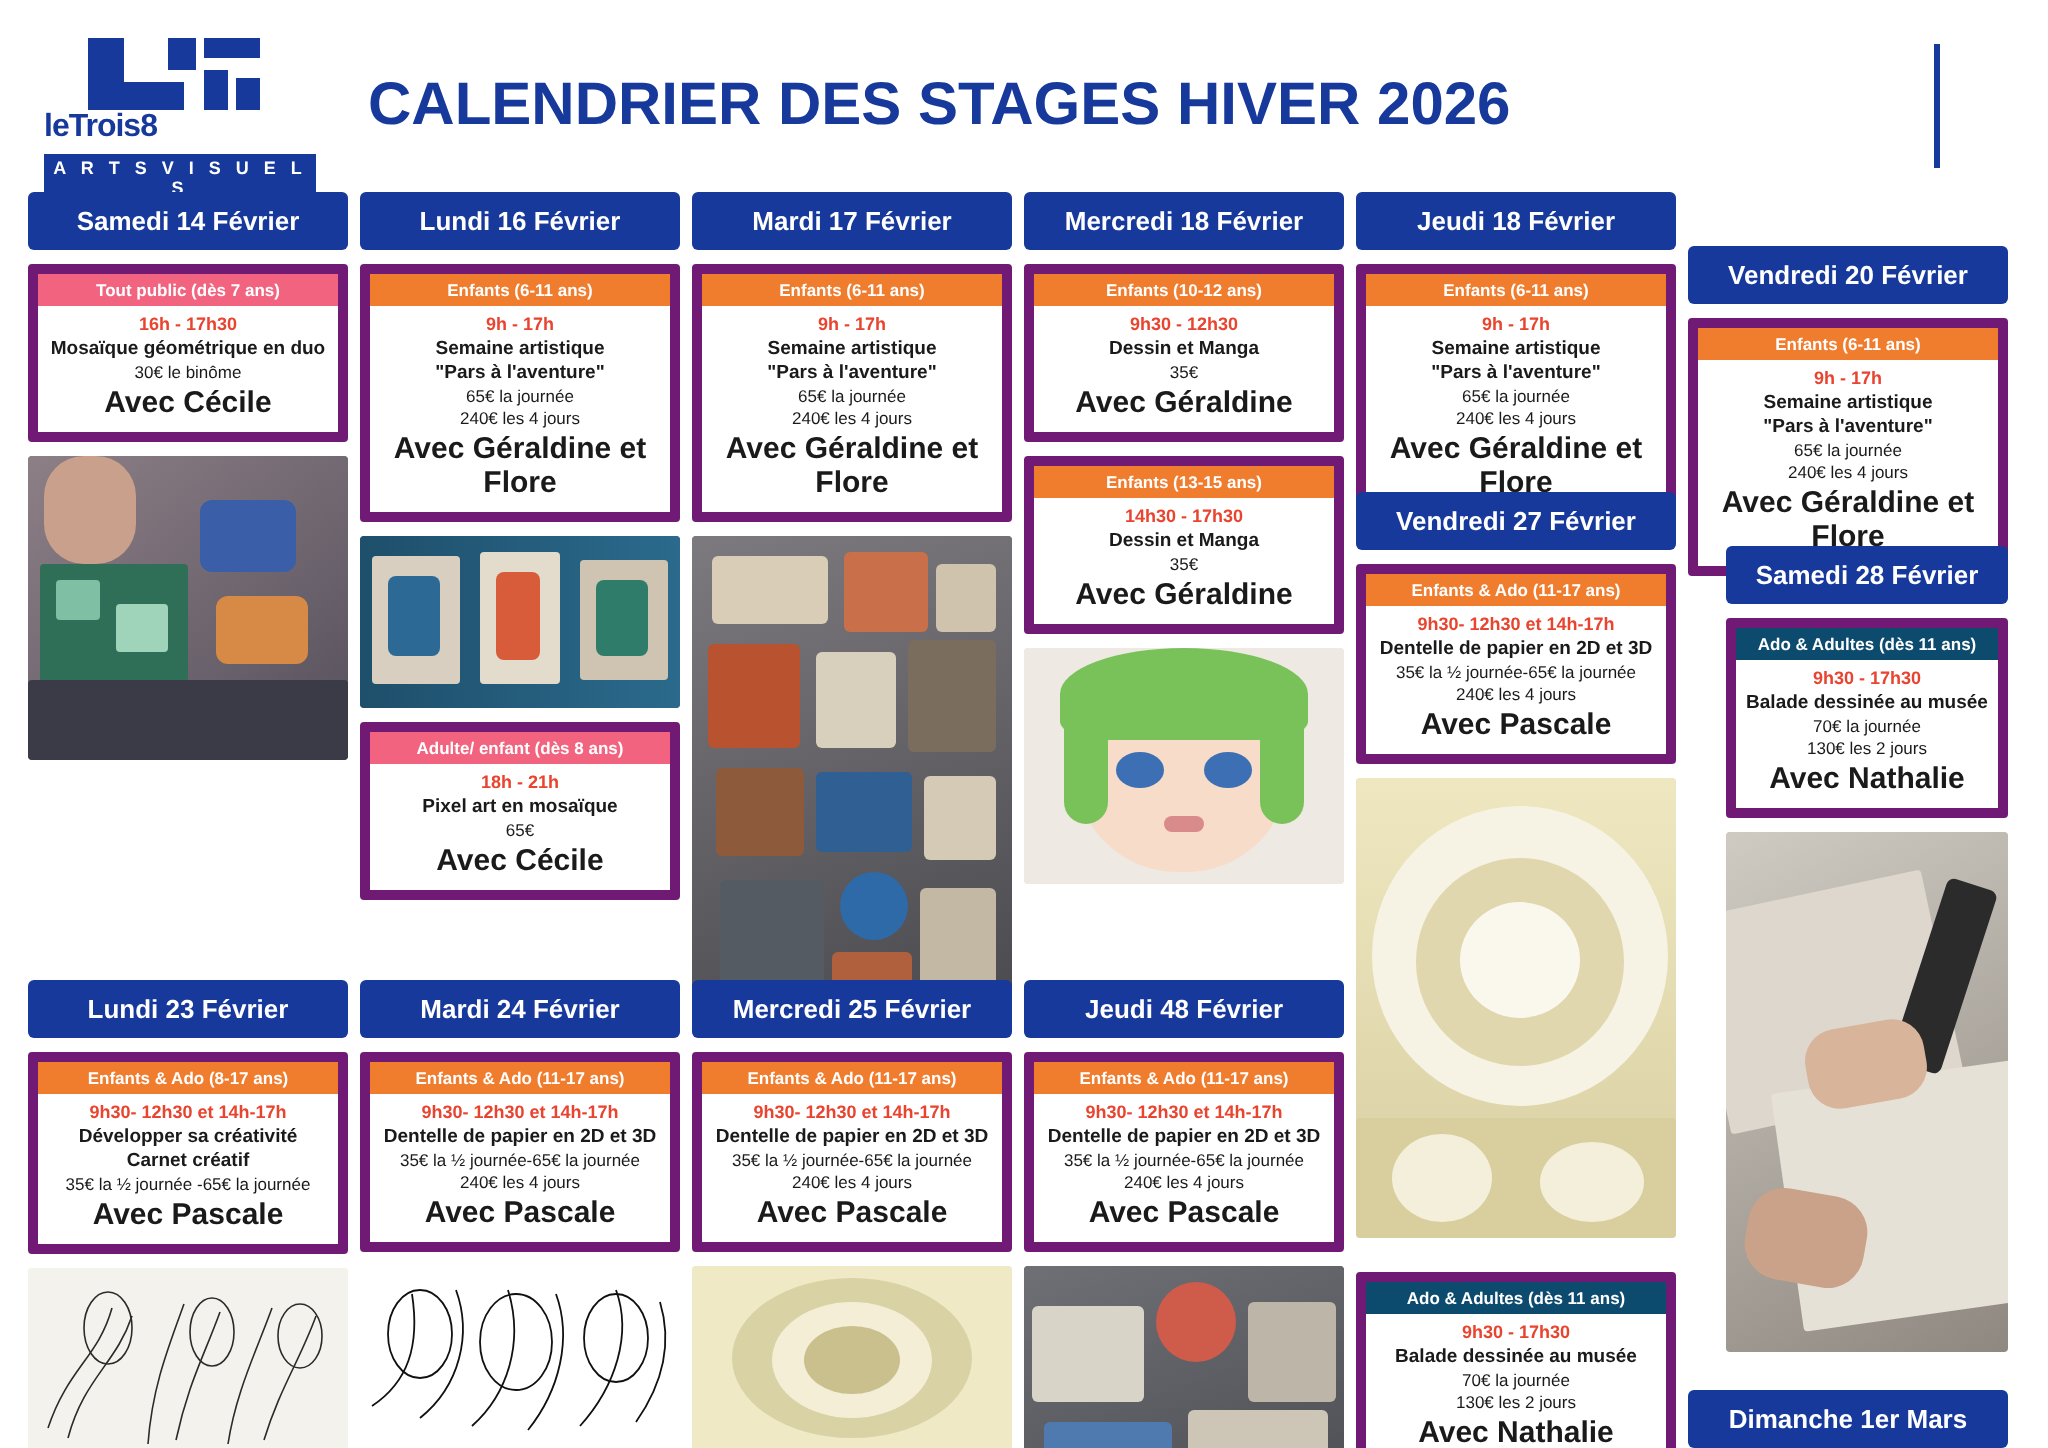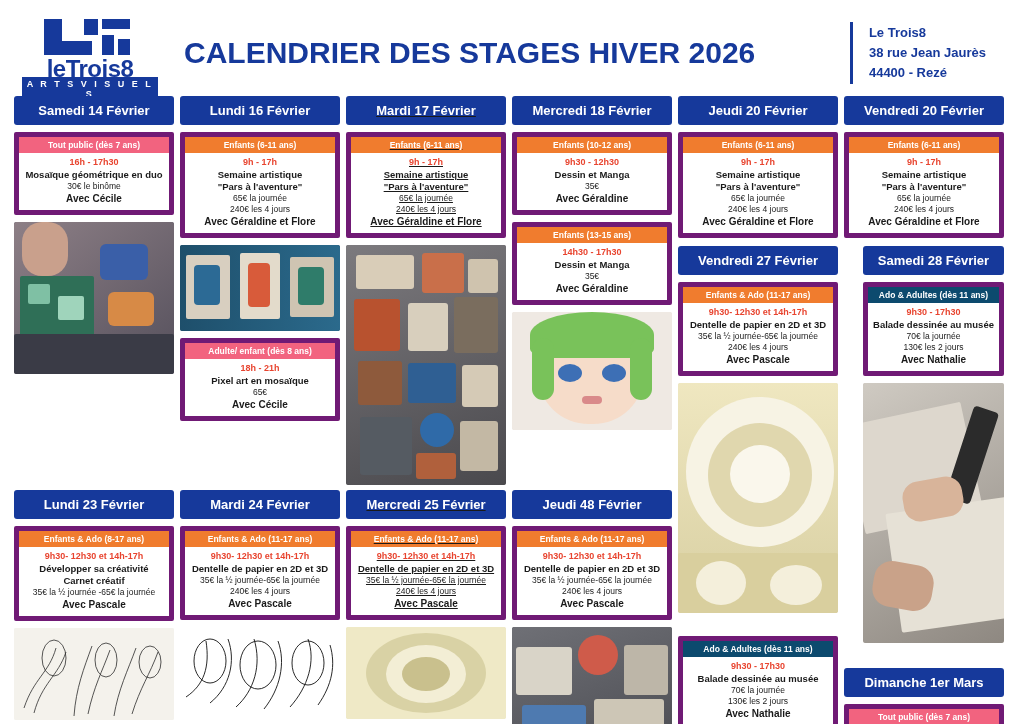--- a/index.html
+++ b/index.html
@@ -10,48 +10,48 @@
     font-family:"Liberation Sans", sans-serif;
     color:#1a1a1a;
     overflow:hidden;
   }
   .page { position:relative; width:1024px; height:724px; padding:10px 14px; }
 
   
   .header { display:flex; align-items:center; height:86px; padding:0 4px; }
   .logo { width:140px; height:72px; position:relative; flex:0 0 auto; }
   .logo-mark { position:absolute; left:26px; top:2px; width:86px; height:36px; }
-  .logo-name { position:absolute; left:4px; top:38px; width:136px; text-align:center;
-               color:#16399b; font-weight:bold; font-size:24px; letter-spacing:-0.5px; }
+  .logo-name { position:absolute; left:4px; top:38px; width:136px; text-align:left;
+               color:#16399b; font-weight:bold; font-size:16px; letter-spacing:-0.5px; }
   .logo-sub { position:absolute; left:4px; top:60px; width:136px; text-align:center;
               background:#16399b; color:#fff; font-size:9px; letter-spacing:2.5px; padding:2px 0; font-weight:bold;}
   .title { flex:1 1 auto; padding-left:26px; color:#16399b; font-weight:bold;
            font-size:30px; letter-spacing:0px; }
   .addr-wrap { display:flex; align-items:center; flex:0 0 auto; padding-right:20px; }
   .addr-bar { width:3px; height:62px; background:#16399b; margin-right:16px; }
   .addr { color:#16399b; font-weight:bold; font-size:13px; line-height:1.55; }
 
   
   .grid { position:relative; width:996px; }
   .col { position:absolute; width:160px; }
-  .c0{left:0;} .c1{left:166px;} .c2{left:332px;text-decoration:underline;} .c3{left:498px;} .c4{left:664px;} .c5{left:830px;}
+  .c0{left:0;} .c1{left:166px;} .c2{left:332px;} .c3{left:498px;} .c4{left:664px;} .c5{left:830px;margin-top:27px;}
 
   .daybar { background:#16399b; color:#fff; font-weight:bold; font-size:13px;
             text-align:center; padding:7px 2px; border-radius:3px; margin-bottom:7px; }
 
   .card { border:5px solid #701a75; border-radius:2px; margin-bottom:7px; background:#fff; }
   .badge { color:#fff; font-size:8.5px; font-weight:bold; text-align:center; padding:3px 2px; }
   .badge.orange { background:#f07c2e; }
   .badge.pink   { background:#f2637f; }
   .badge.teal   { background:#0c4a6e; }
   .cbody { padding:4px 4px 6px; text-align:center; }
   .hours { color:#e8442f; font-weight:bold; font-size:9px; margin-bottom:2px;text-align:center; }
   .ctitle { font-weight:bold; font-size:9.5px; line-height:1.25; }
   .cline { font-size:8.5px; line-height:1.3; }
-  .cwith { font-weight:bold; font-size:10px; margin-top:1px; }
+  .cwith { font-weight:bold; font-size:15px; margin-top:1px; }
 
   .photo { border-radius:2px; overflow:hidden; position:relative; margin-bottom:7px; }
 
   
   .ph { width:100%; height:100%; position:relative; }
   .sp { position:absolute; border-radius:2px; }
 </style>
 </head>
 <body>
 
@@ -66,25 +66,20 @@
         <rect x="58" y="0" width="28" height="10" fill="#16399b"></rect>
         <rect x="58" y="16" width="12" height="20" fill="#16399b"></rect>
         <rect x="74" y="20" width="12" height="16" fill="#16399b"></rect>
       </svg>
       <div class="logo-name">leTrois8</div>
       <div class="logo-sub">A R T S   V I S U E L S</div>
     </div>
     <div class="title">CALENDRIER DES STAGES HIVER 2026</div>
     <div class="addr-wrap">
       <div class="addr-bar"></div>
-      <div class="addr">
-        <div>Le Trois8</div>
-        <div>38 rue Jean Jaurès</div>
-        <div>44400 - Rezé</div>
-      </div>
     </div>
   </div>
 
   <div class="grid">
 
     <div class="col c0" style="top:0;">
       <div class="daybar">Samedi 14 Février</div>
       <div class="card">
         <div class="badge pink">Tout public (dès 7 ans)</div>
         <div class="cbody">
@@ -327,21 +322,21 @@
           <div class="sp" style="left:66px;top:8px;width:40px;height:40px;background:#cf5b4a;border-radius:50%;"></div>
           <div class="sp" style="left:112px;top:18px;width:44px;height:50px;background:#bdb6a8;border-radius:3px;"></div>
           <div class="sp" style="left:10px;top:78px;width:64px;height:44px;background:#4e7ab0;border-radius:3px;"></div>
           <div class="sp" style="left:82px;top:72px;width:70px;height:52px;background:#cdc6b6;border-radius:3px;"></div>
 
         </div>
       </div>
     </div>
 
     <div class="col c4" style="top:0;">
-      <div class="daybar">Jeudi 20 Février</div>
+      <div class="daybar">Jeudi 18 Février</div>
       <div class="card">
         <div class="badge orange">Enfants (6-11 ans)</div>
         <div class="cbody">
           <div class="hours">9h - 17h</div>
           <div class="ctitle">Semaine artistique</div>
           <div class="ctitle">"Pars à l'aventure"</div>
           <div class="cline">65€ la journée</div>
           <div class="cline">240€ les 4 jours</div>
           <div class="cwith">Avec Géraldine et Flore</div>
         </div>

